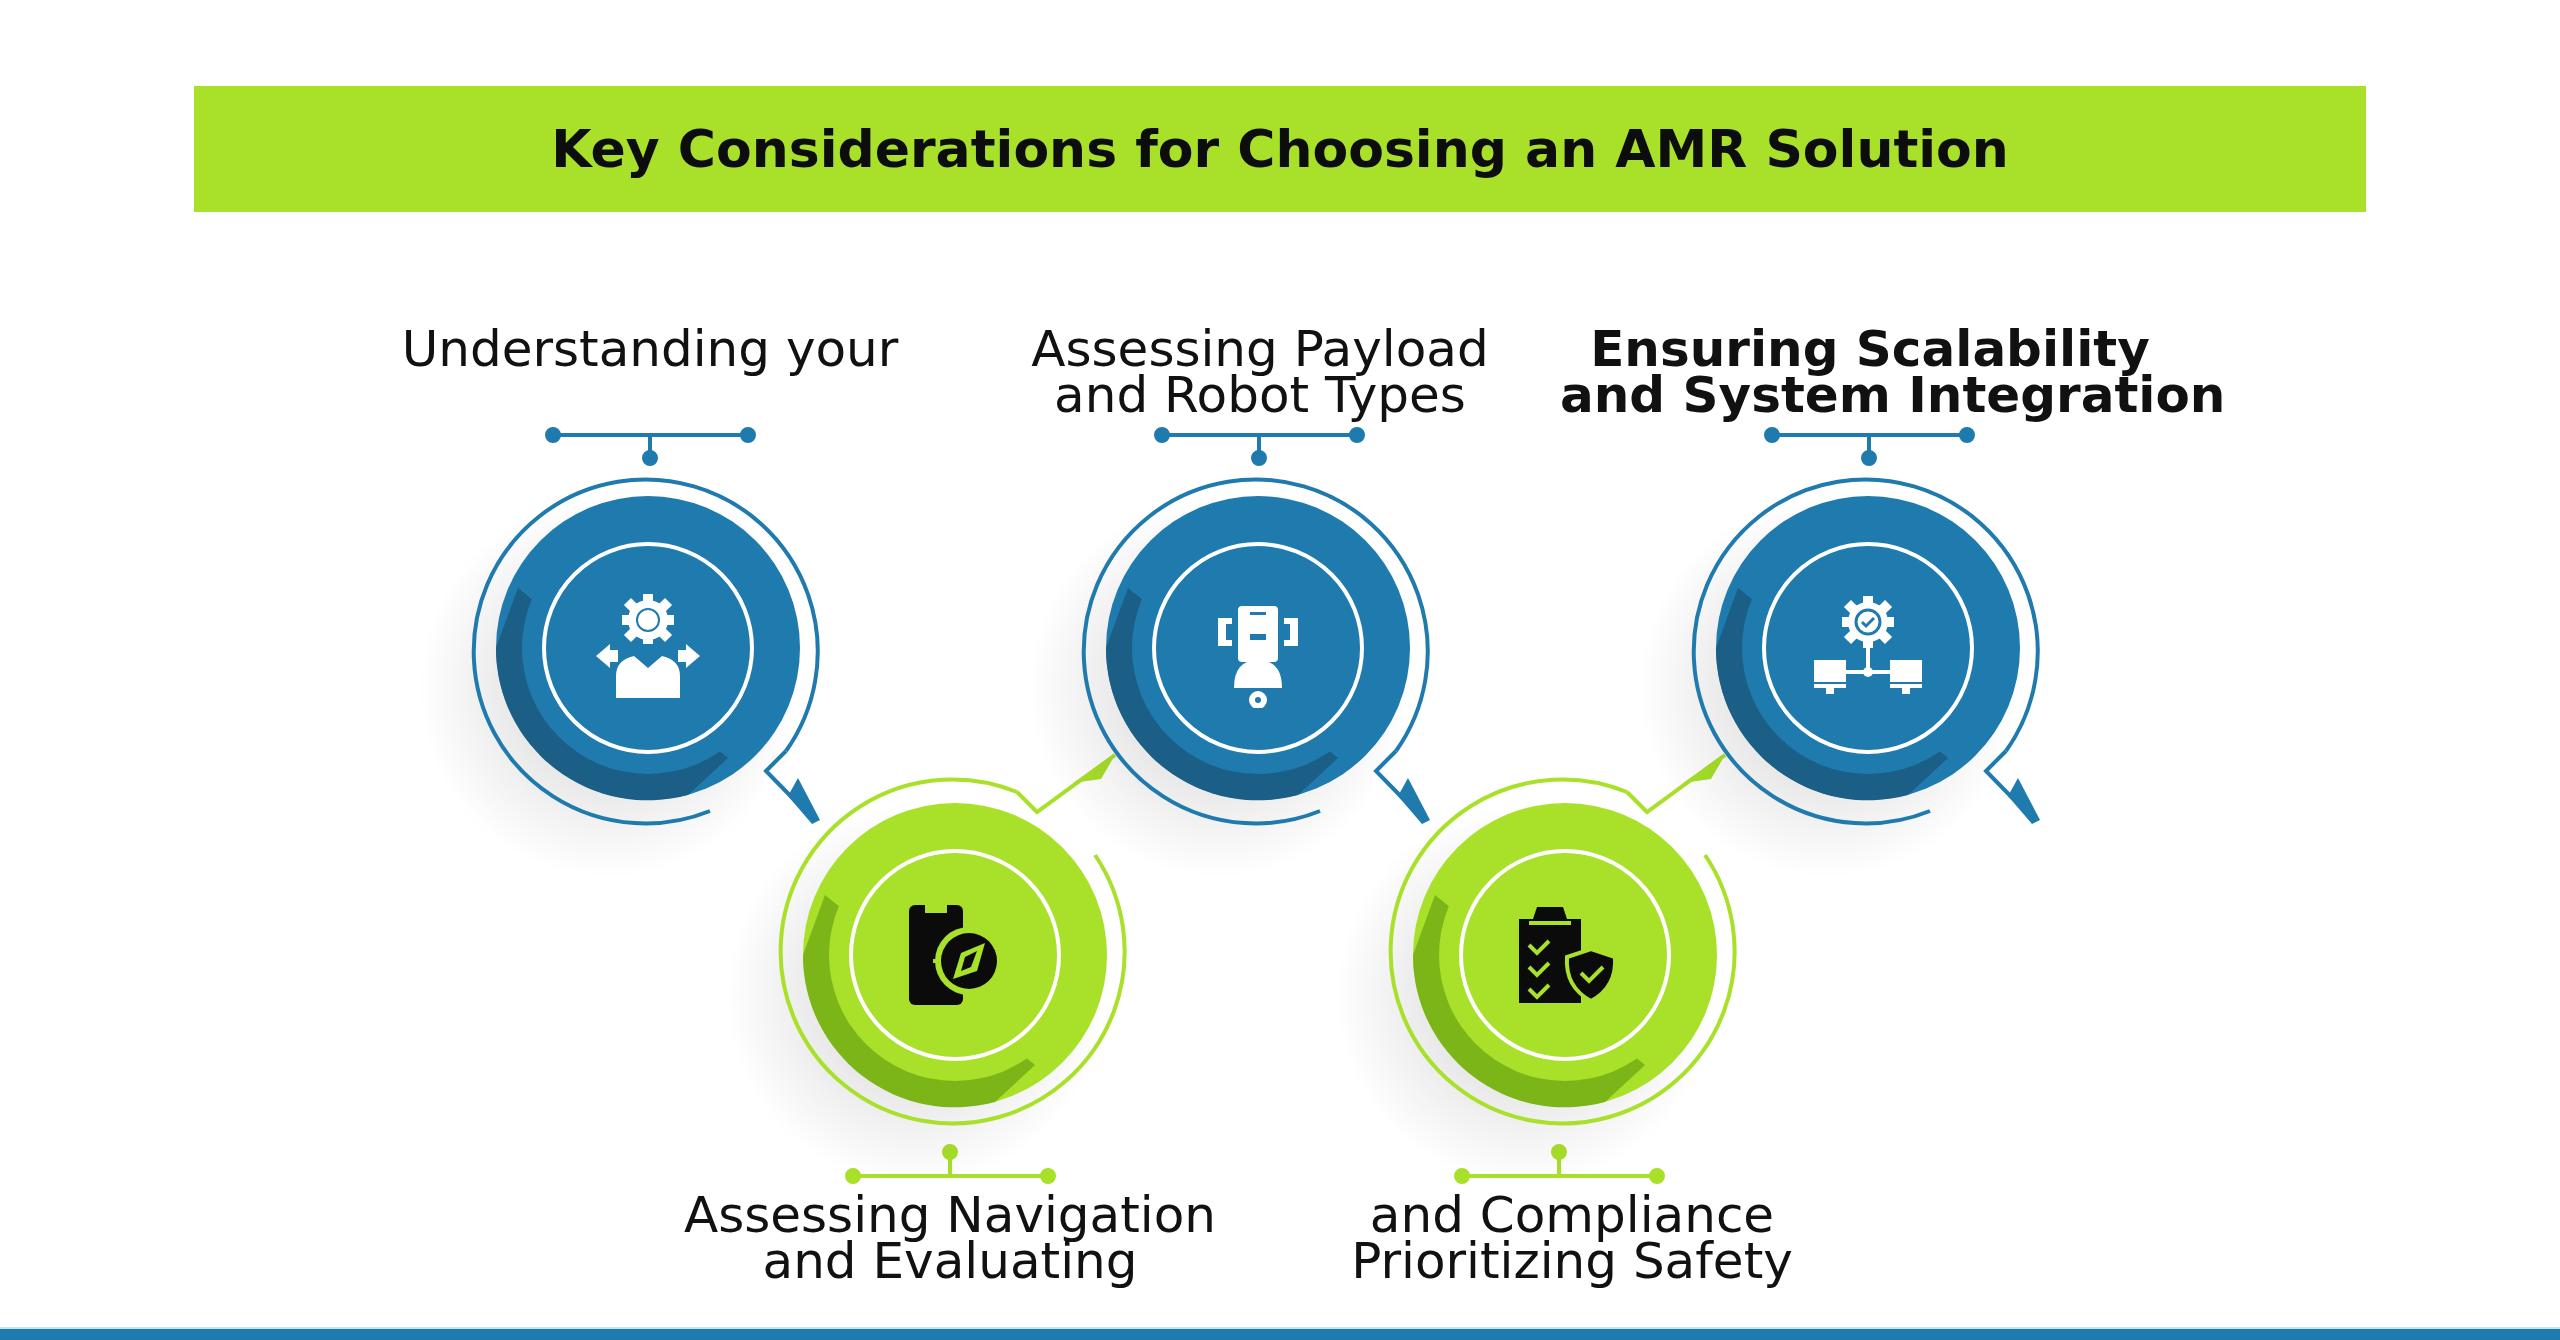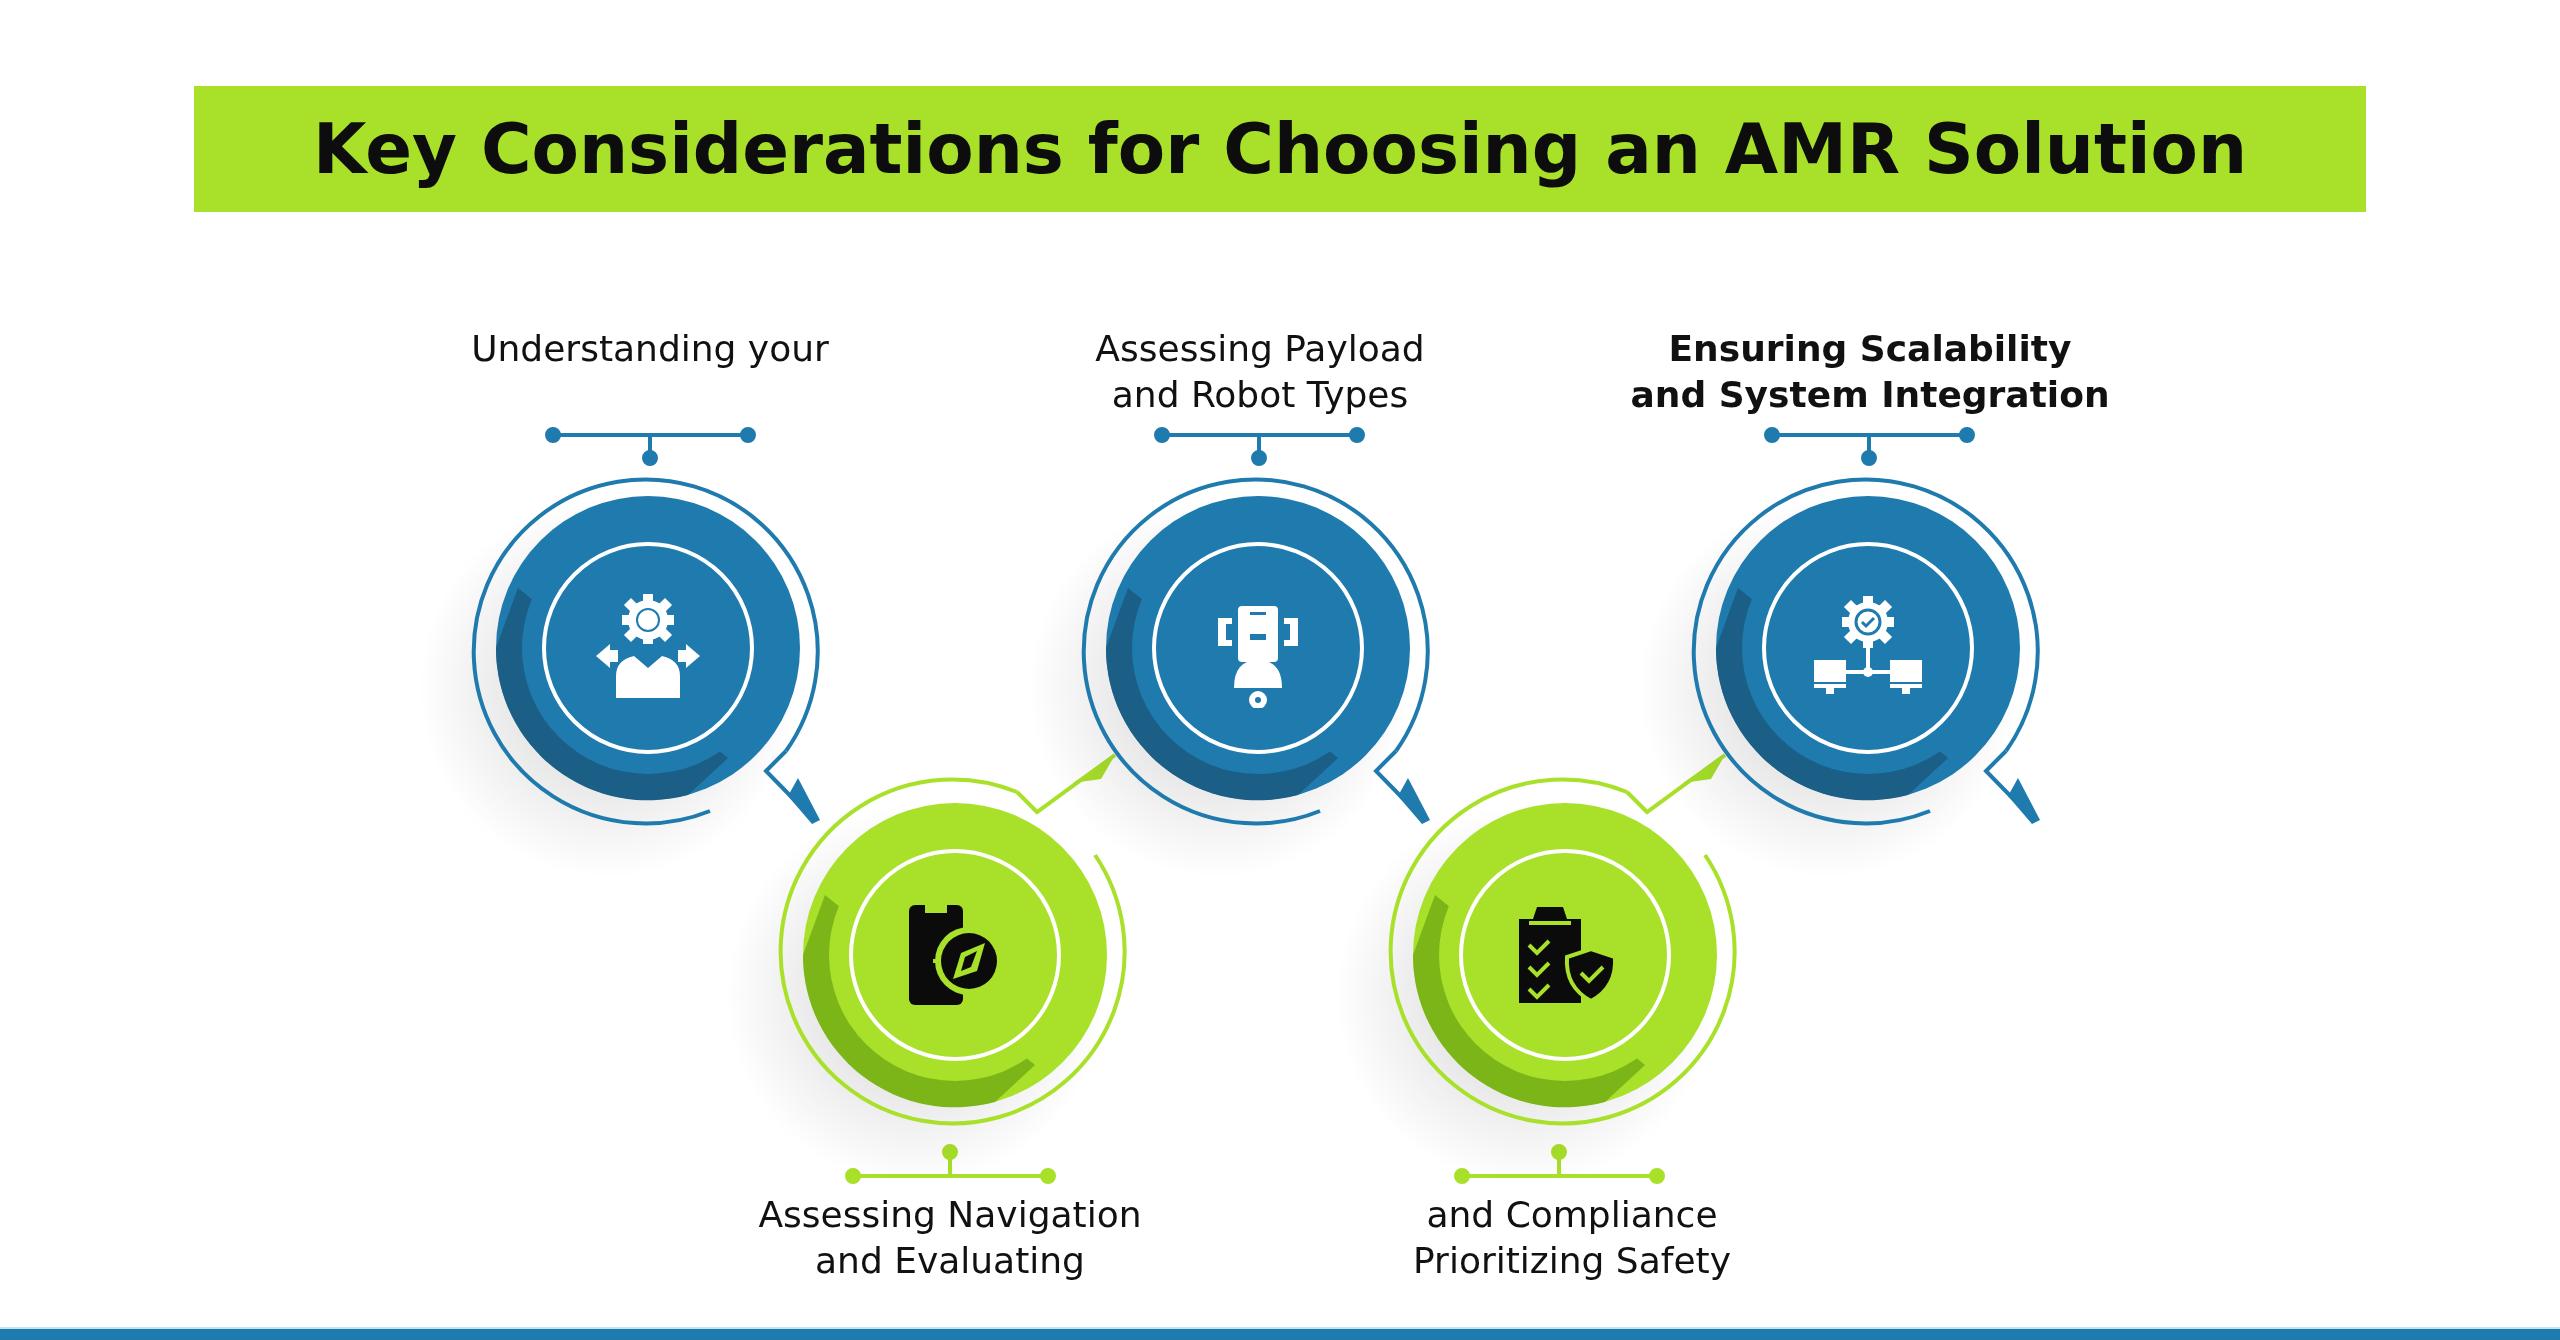--- a/index.html
+++ b/index.html
@@ -1,22 +1,22 @@
 <!DOCTYPE html>
 <html><head>
 <meta charset="utf-8">
 <style>
   html, body { margin:0; padding:0; }
   body { width:2560px; height:1340px; background:#ffffff; position:relative; overflow:hidden;
          font-family:"DejaVu Sans", sans-serif; }
   .title-bar { position:absolute; left:194px; top:86px; width:2172px; height:126px; background:#a8e02a;
                display:flex; align-items:center; justify-content:center; }
-  .title-text { font-family:"DejaVu Sans", sans-serif; font-weight:bold; font-size:69px; color:#0d0d0d;
+  .title-text { font-family:"DejaVu Sans", sans-serif; font-weight:bold; font-size:52px; color:#0d0d0d;
                 letter-spacing:0px; white-space:nowrap; }
-  .label { position:absolute; width:620px; text-align:center; font-size:36px; line-height:46px; color:#111;
+  .label { position:absolute; width:620px; text-align:center; font-size:50px; line-height:46px; color:#111;
            font-family:"DejaVu Sans", sans-serif; }
   .label span { display:block; white-space:nowrap; }
   .diagram-svg { position:absolute; left:0; top:0; width:2560px; height:1340px; }
   .icon { position:absolute; width:120px; height:120px; }
   .footer-bar { position:absolute; left:0; top:1327px; width:2560px; height:13px; background:#1f7aad;
                 border-top:2px solid #bfe5f2; }
 </style>
 </head>
 <body>
 

